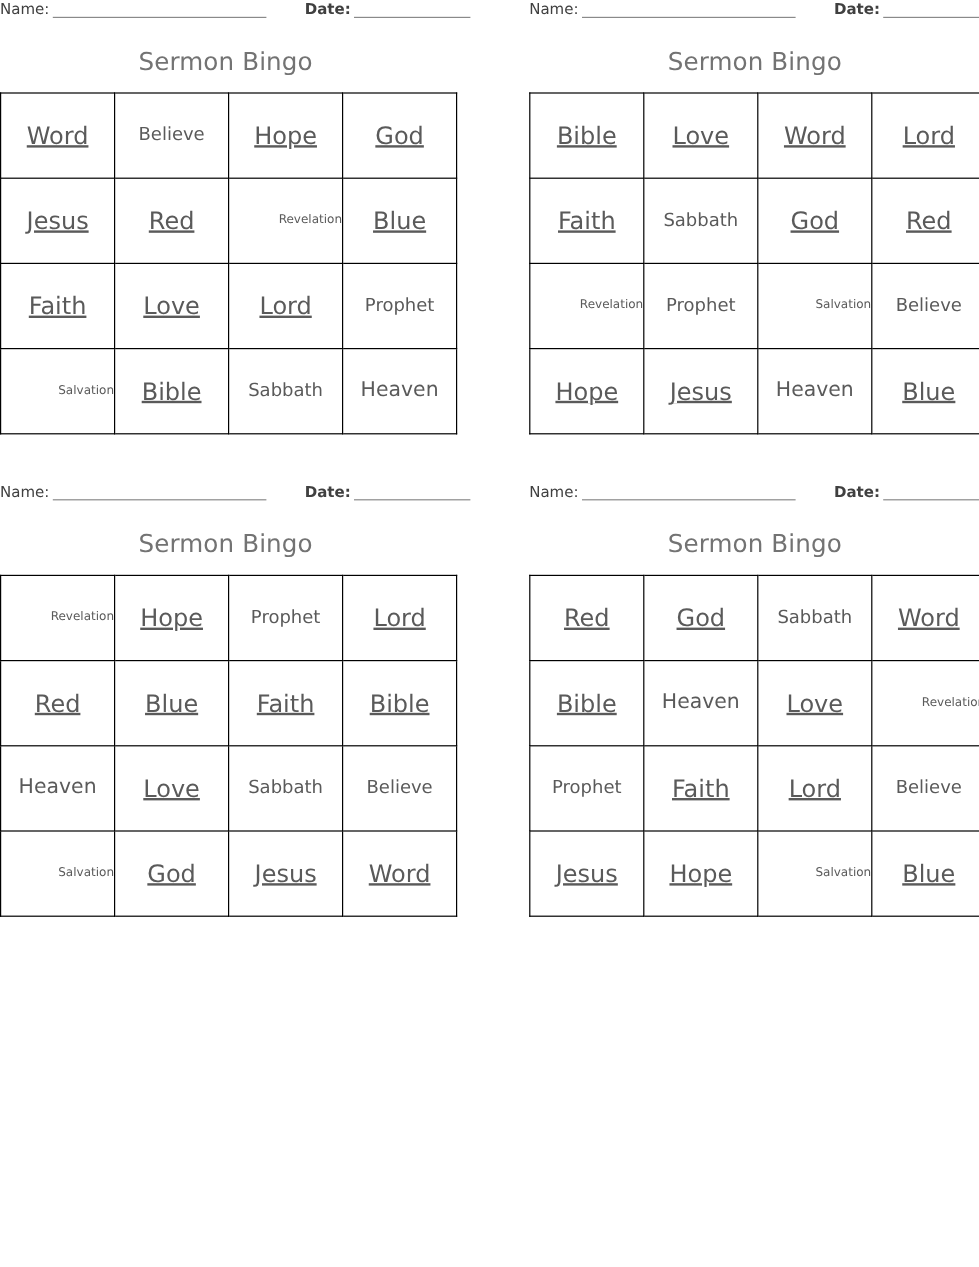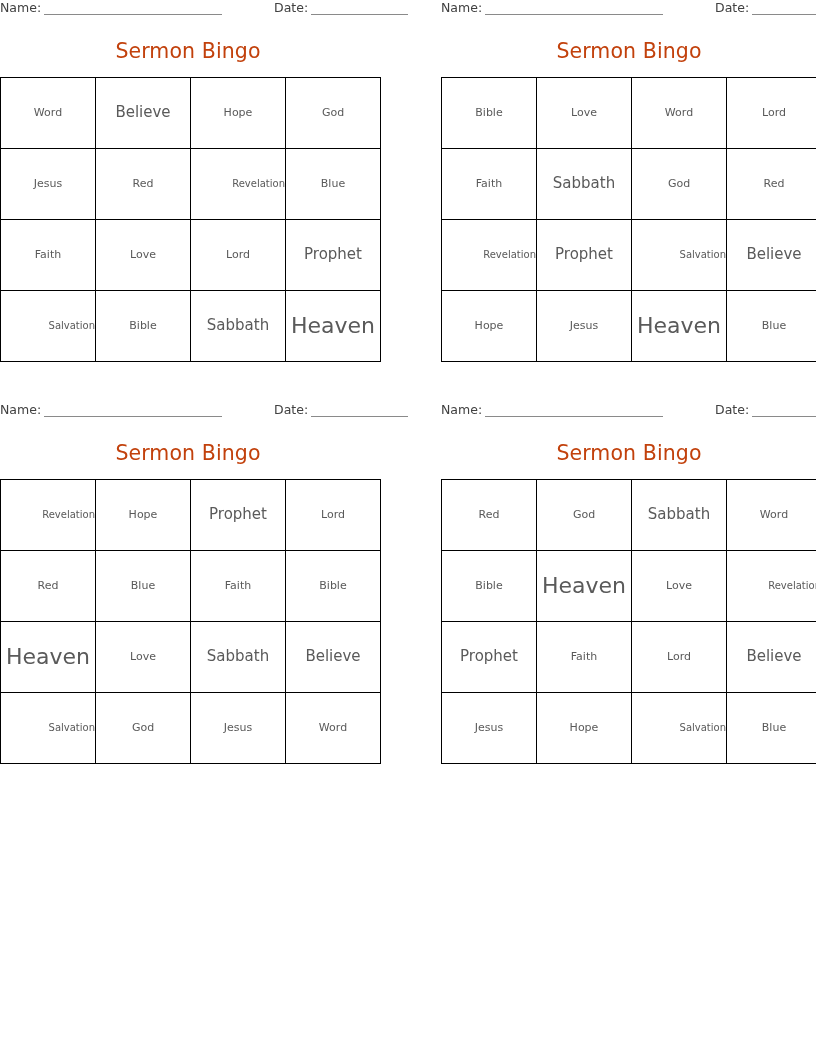--- a/index.html
+++ b/index.html
@@ -40,42 +40,43 @@
     color: #404040;
     white-space: nowrap;
   }
   .meta-name {
     position: absolute;
     left: 0px;
     top: 0px;
   }
   .meta-date {
     position: absolute;
-    left: 274px;
+    left: 254px;
     top: 0px;
+    font-weight: bold;
   }
   .meta-label {
     color: #404040;
   }
   .rule {
     display: inline-block;
     border-bottom: 1px solid #8a8a8a;
     vertical-align: bottom;
     margin-left: 3px;
     height: 11px;
   }
   .rule-name { width: 178px; }
   .rule-date { width: 97px; }
 
   
   .card-title {
     margin-top: 16px;
     text-align: center;
     font-size: 20.5px;
-    color: #c2410c;
+    color: #737373;
     letter-spacing: 0.1px;
     height: 26px;
     line-height: 26px;
   }
 
   
   .grid {
     margin-top: 13px;
     width: 376px;
     border-collapse: collapse;
@@ -89,22 +90,22 @@
     vertical-align: middle;
     color: #5a5a5a;
     padding: 0;
     overflow: hidden;
   }
   .cell-text {
     display: block;
     line-height: 1.05;
   }
   
-  .len-s  { font-size: 11px; }   
-  .len-m  { font-size: 22px; }   
+  .len-s  { font-size: 20px; text-decoration: underline; }   
+  .len-m  { font-size: 17px; }   
   .len-l  { font-size: 15px;  }    
   .len-xl { font-size: 10px; text-align: right;  }    
 </style>
 </head>
 <body>
 
 <div class="page">
 
   <div class="card card-tl">
     <div class="meta-row">

